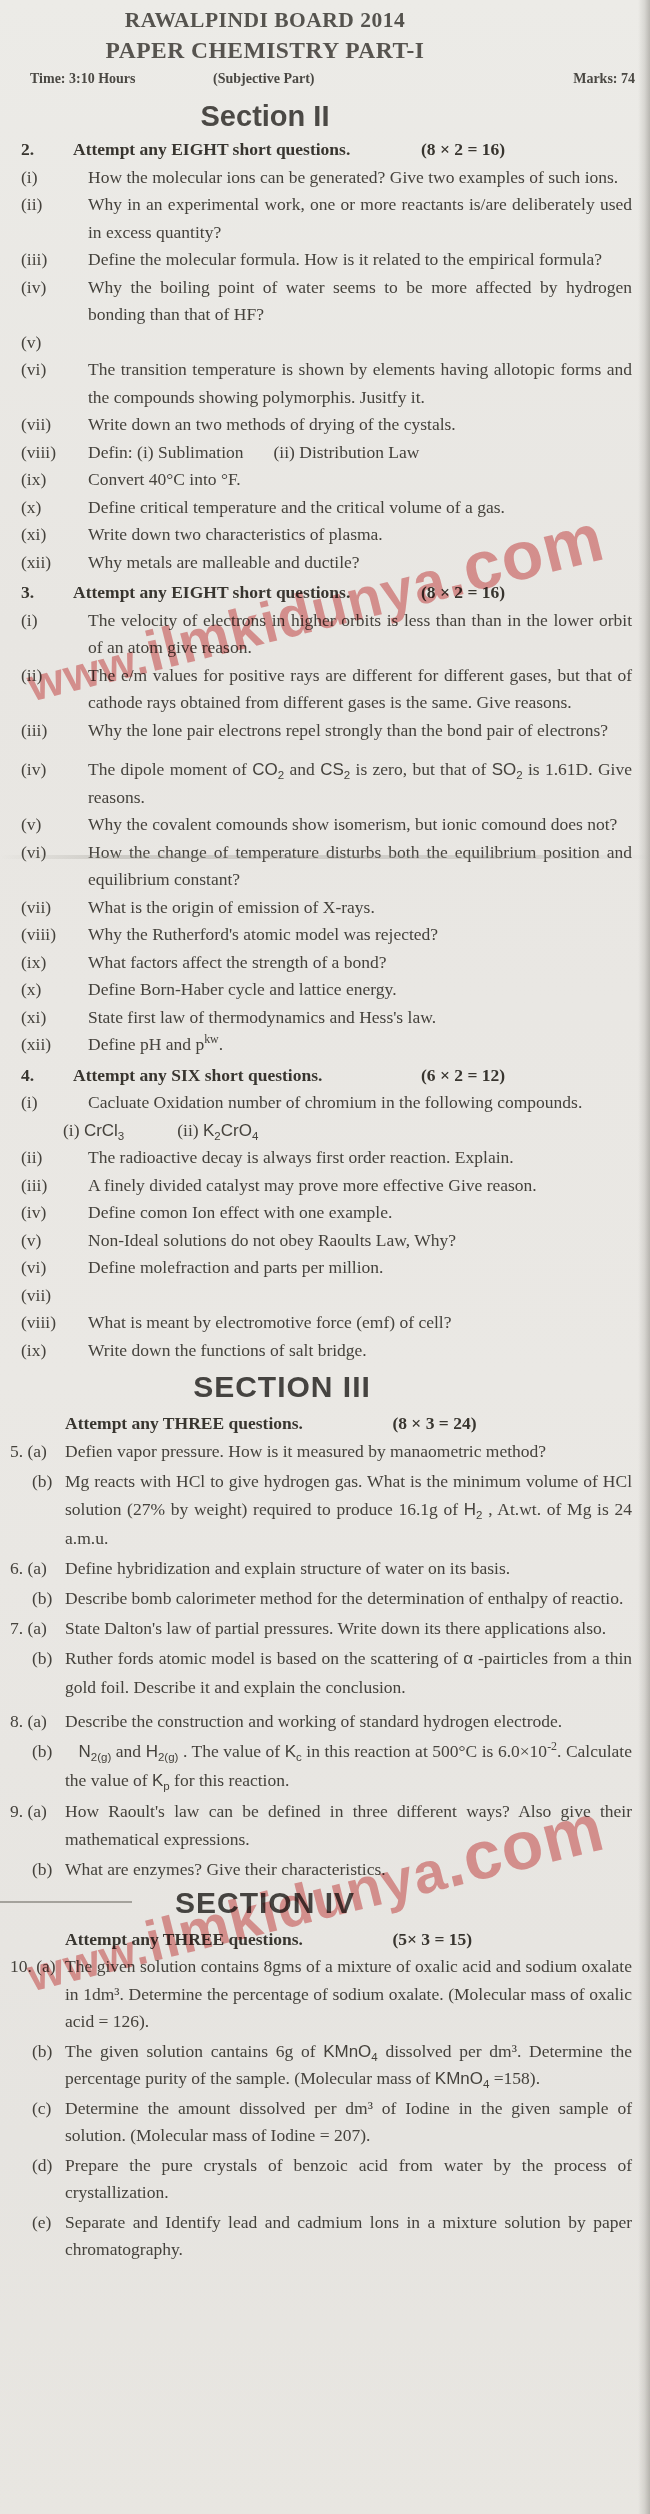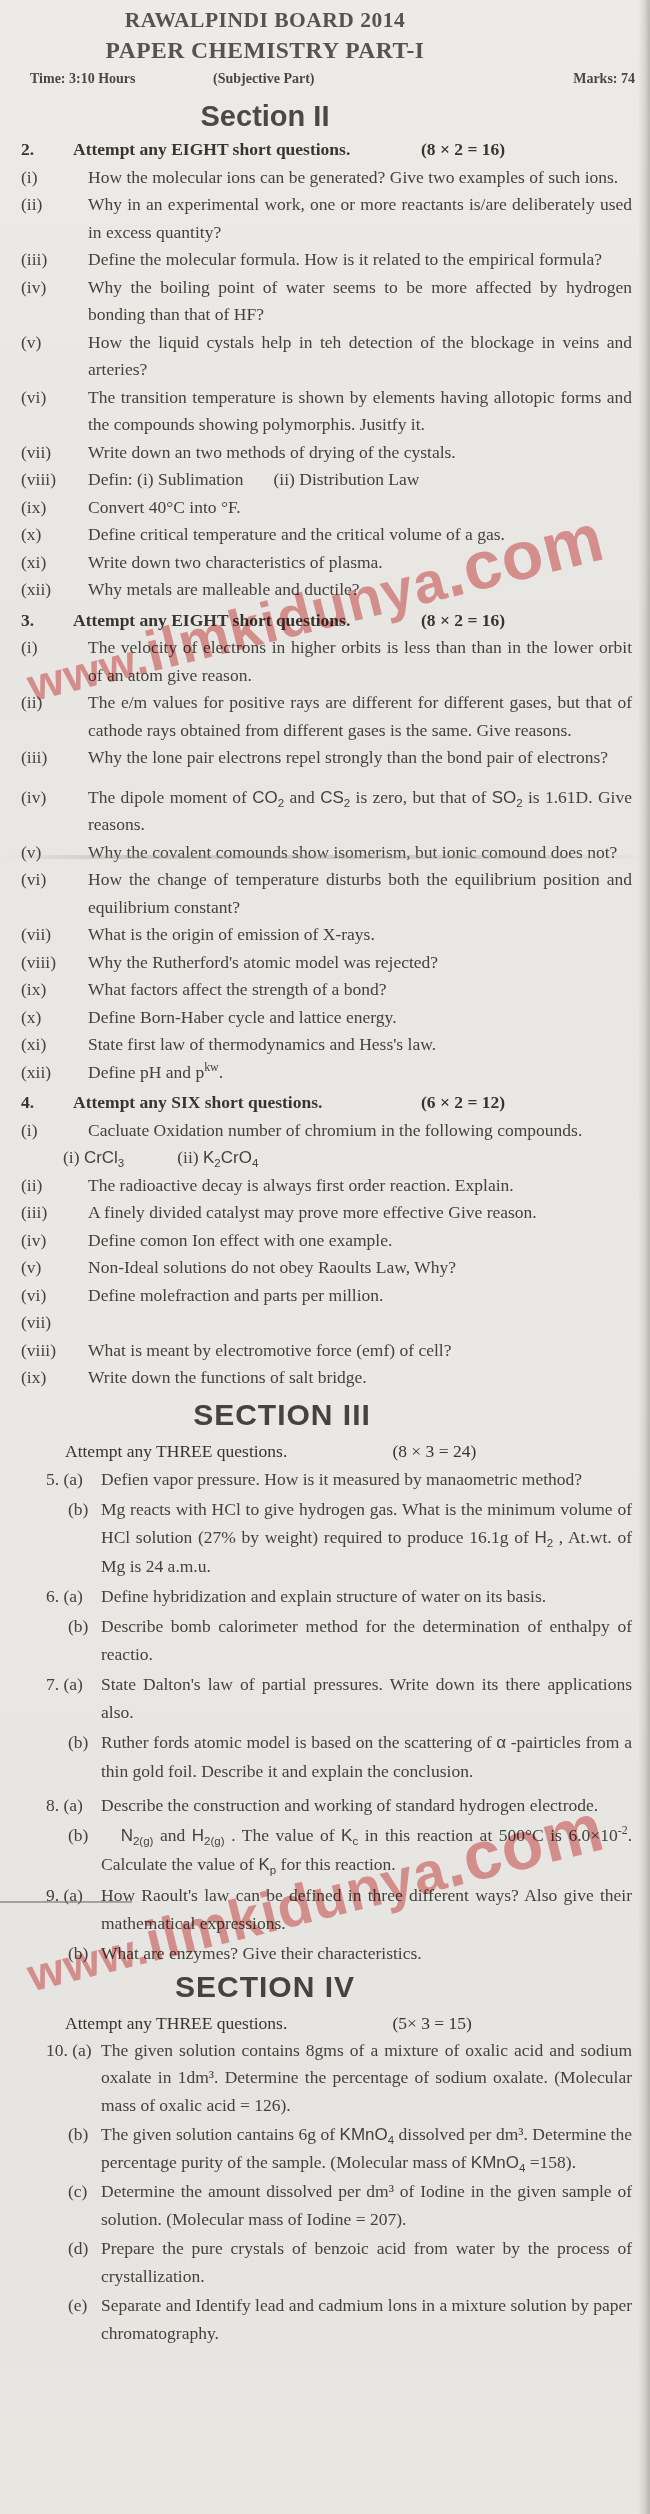--- a/index.html
+++ b/index.html
@@ -35,25 +35,25 @@
   .qhead{display:flex;padding-left:21px;margin-top:3px;font-weight:bold;color:#353229;line-height:27.5px;color:#38352f;}
   .qhead .num{flex:0 0 52px;}
   .qhead .title{display:inline-block;width:348px;}
   .qhead .marks{white-space:nowrap;}
   .row{display:flex;line-height:27.5px;}
   .sec2-list .row{padding-left:21px;}
   .sec2-list .num{flex:0 0 67px;}
   .qt{flex:1;text-align:justify;padding-right:18px;}
   .row-fold{margin-bottom:12px;}
 
-  .attempt{margin-left:65px;margin-top:4px;font-weight:normal;color:#38352f;line-height:28px;}
+  .attempt{margin-left:65px;margin-top:4px;font-weight:bold;color:#38352f;line-height:28px;}
   .attempt .title{display:inline-block;width:323px;}
 
   .s34 .row{padding-left:10px;line-height:28px;margin-bottom:2px;}
-  .s34 .num{flex:0 0 55px;margin-left:36px;}
+  .s34 .num{flex:0 0 55px;}
   .sec4-list .row{line-height:27.5px;}
   .row-gap{margin-top:6px;}
 
   sub,sup{font-size:.68em;line-height:0;}
   .fm{font-family:"Liberation Sans","DejaVu Sans",sans-serif;font-size:.97em;}
   .gap{display:inline-block;width:30px;}
   .gap2{display:inline-block;width:53px;}
   .subline{margin-left:-25px;}
 
   
@@ -116,21 +116,20 @@
         <span class="qt">Define the molecular formula. How is it related to the empirical formula?</span>
       </div>
 
       <div class="row">
         <span class="num">(iv)</span>
         <span class="qt">Why the boiling point of water seems to be more affected by hydrogen bonding than that of HF?</span>
       </div>
 
       <div class="row">
         <span class="num">(v)</span>
-        <span class="qt">How the liquid cystals help in teh detection of the blockage in veins and arteries?</span>
       </div>
 
       <div class="row">
         <span class="num">(vi)</span>
         <span class="qt">The transition temperature is shown by elements having allotopic forms and the compounds showing polymorphis. Jusitfy it.</span>
       </div>
 
       <div class="row">
         <span class="num">(vii)</span>
         <span class="qt">Write down an two methods of drying of the cystals.</span>

